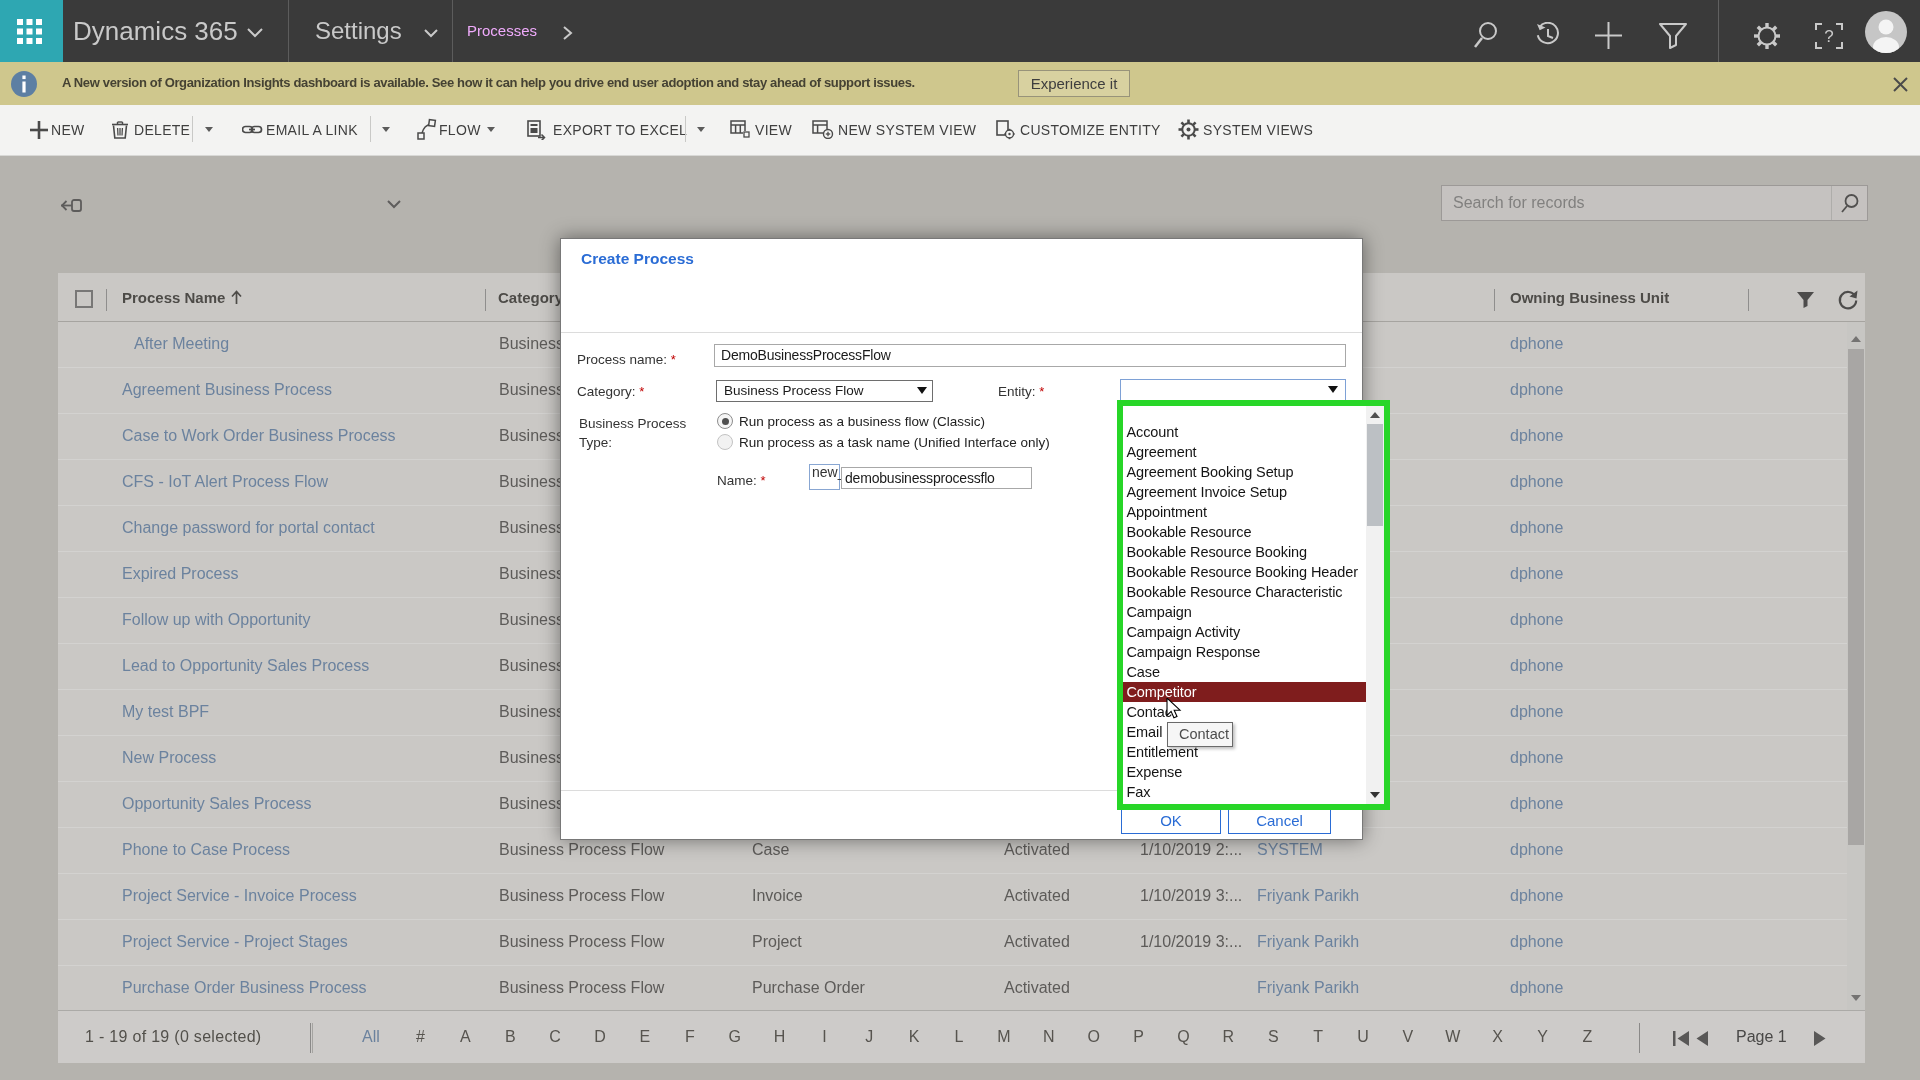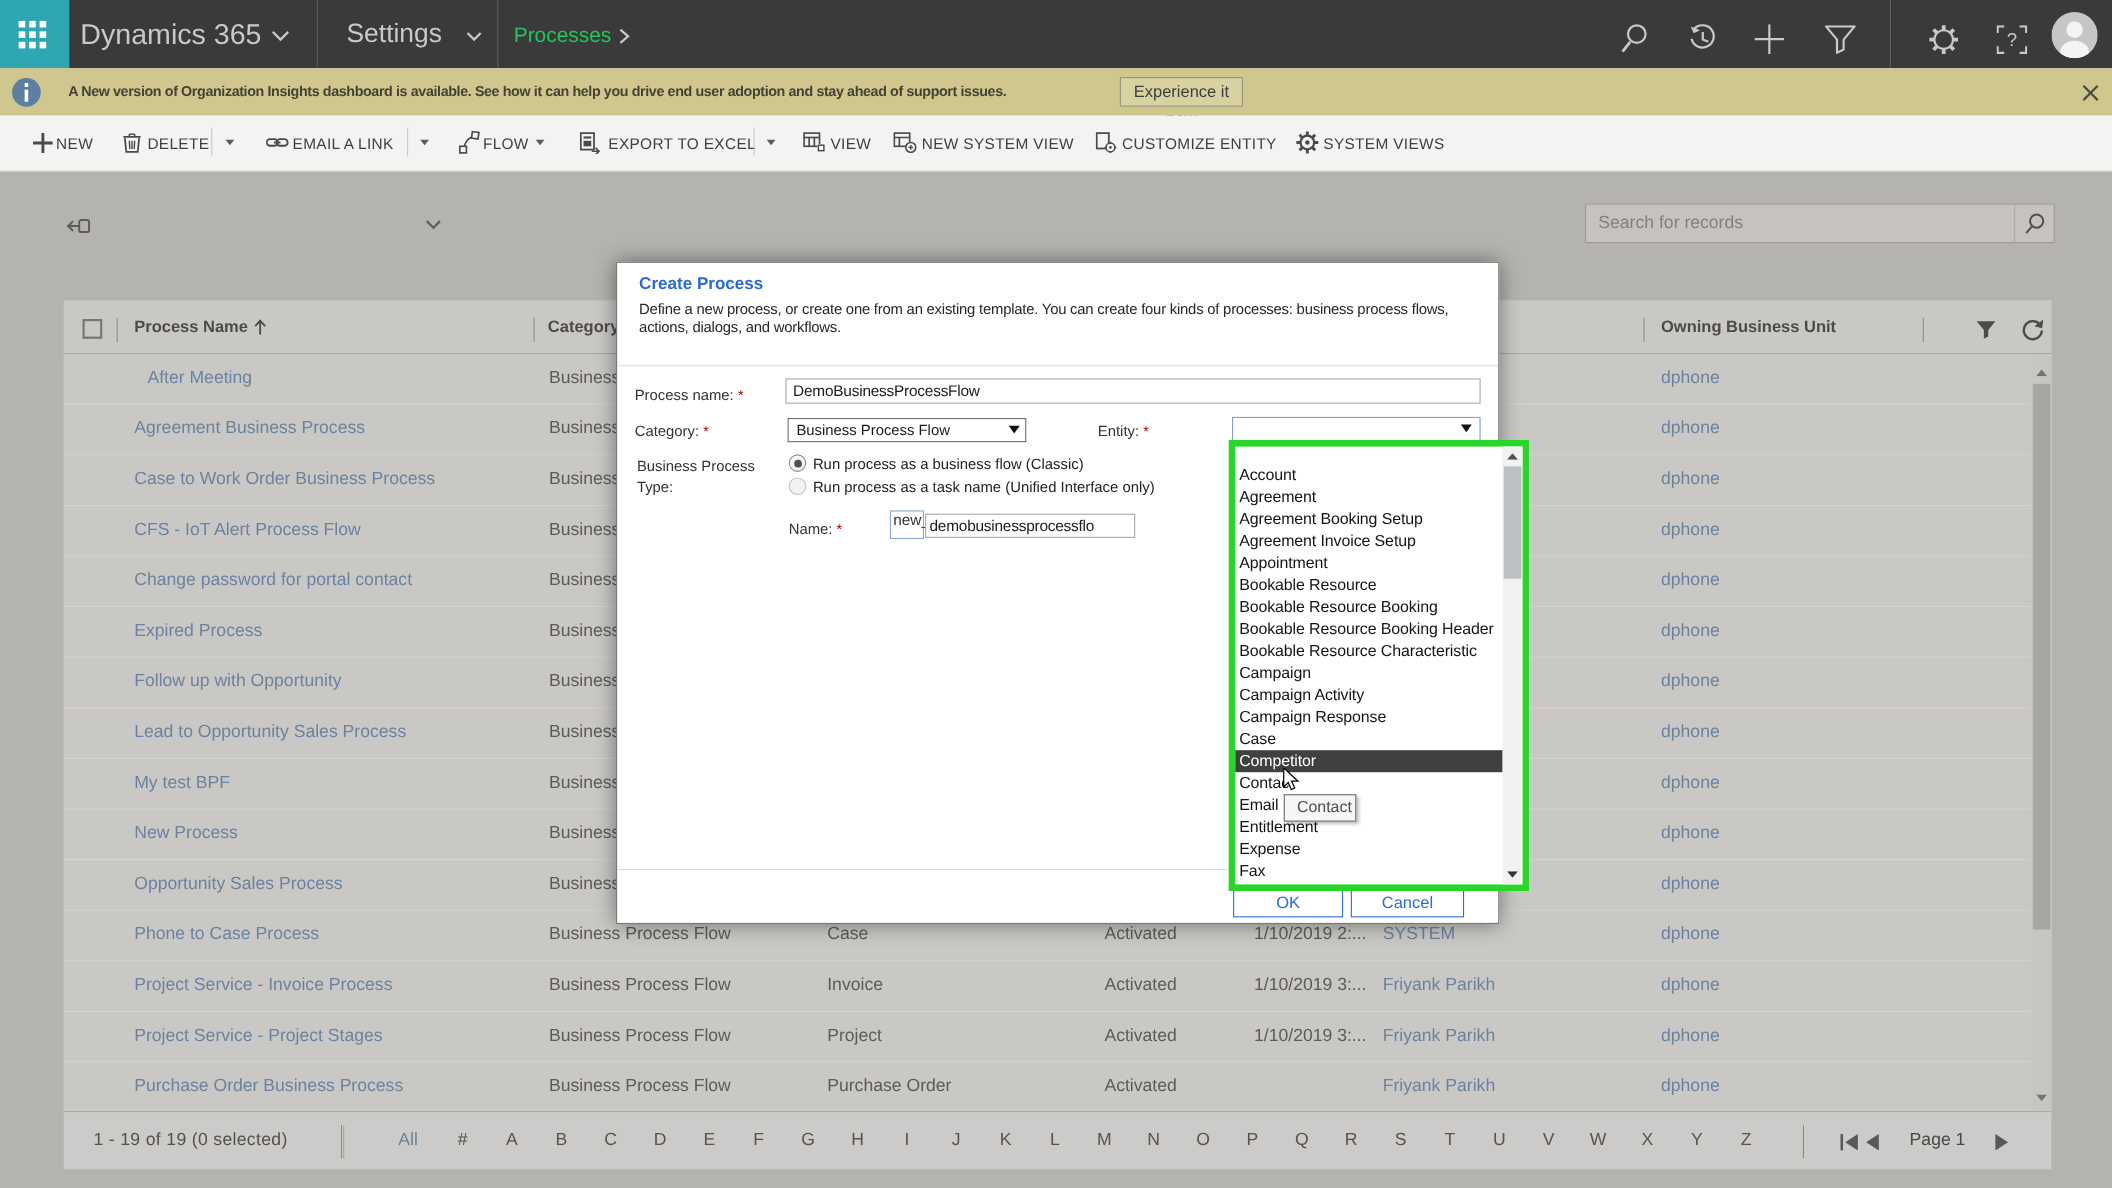--- a/index.html
+++ b/index.html
@@ -77,21 +77,21 @@
     <div class="navtxt" style="left:73px;top:16px;font-size:26px;">Dynamics 365</div>
     <svg class="abs" style="left:246px;top:27px" width="18" height="12">
         <path d="M2 2 L9 9 L16 2" stroke="#c9c9c9" stroke-width="2" fill="none"></path>
       </svg>
     <div class="navsep" style="left:288px"></div>
     <div class="navtxt" style="left:315px;top:17px;font-size:24px;">Settings</div>
     <svg class="abs" style="left:423px;top:28px" width="16" height="11">
         <path d="M2 2 L8 8 L14 2" stroke="#c9c9c9" stroke-width="2" fill="none"></path>
       </svg>
     <div class="navsep" style="left:452px"></div>
-    <div class="navtxt" style="left:467px;top:22px;font-size:19px;color:#22c55e;">Processes</div>
+    <div class="navtxt" style="left:467px;top:22px;font-size:15px;color:#f0abfc;">Processes</div>
     <svg class="abs" style="left:562px;top:25px" width="12" height="16">
         <path d="M2 2 L9 8 L2 14" stroke="#c9c9c9" stroke-width="2" fill="none"></path>
       </svg>
 
     <svg class="abs" style="left:1472px;top:20px" width="30" height="30">
       <circle cx="16" cy="11" r="8" stroke="#c9c9c9" stroke-width="2" fill="none"></circle>
       <line x1="10" y1="18" x2="3" y2="27" stroke="#c9c9c9" stroke-width="2.5"></line>
     </svg>
     <svg class="abs" style="left:1535px;top:22px" width="27" height="27">
       <path d="M4.5 5 A 10.2 10.2 0 1 1 2.8 13.2" stroke="#c9c9c9" stroke-width="2" fill="none"></path>
@@ -340,21 +340,20 @@
       <div class="letter" style="left:1394.74px;color:#66645f;">W</div>
       <div class="letter" style="left:1439.6200000000001px;color:#66645f;">X</div>
       <div class="letter" style="left:1484.5px;color:#66645f;">Y</div>
       <div class="letter" style="left:1529.38px;color:#66645f;">Z</div>
     </div>
 
   <div id="dim"></div>
 
   <div id="modal">
     <div class="abs" style="left:20px;top:11px;font-size:15.5px;font-weight:bold;color:#2a6cd5;">Create Process</div>
-    <div class="abs" style="left:20px;top:33px;font-size:13.5px;color:#262626;line-height:17px;letter-spacing:-0.2px;">Define a new process, or create one from an existing template. You can create four kinds of processes: business process flows,<br>actions, dialogs, and workflows.</div>
     <div class="abs" style="left:0px;top:93px;width:801px;height:1px;background:#dcdcdc;"></div>
 
     <div class="mlabel" style="left:16px;top:113px;">Process name: <span class="req">*</span></div>
     <div class="minput" style="left:153px;top:105px;width:632px;height:23px;line-height:21px;padding-left:6px;">DemoBusinessProcessFlow</div>
 
     <div class="mlabel" style="left:16px;top:145px;">Category: <span class="req">*</span></div>
     <div class="msel" style="left:155px;top:141px;width:217px;height:22px;line-height:20px;padding-left:7px;">Business Process Flow</div>
     <div class="seltri" style="left:356px;top:148px;"></div>
     <div class="mlabel" style="left:437px;top:145px;">Entity: <span class="req">*</span></div>
     <div class="msel" style="left:559px;top:140px;width:226px;height:22px;border-color:#7ea1d6;"></div>
@@ -384,21 +383,21 @@
       <div class="dditem" style="top:75.7px;">Agreement Invoice Setup</div>
       <div class="dditem" style="top:95.75px;">Appointment</div>
       <div class="dditem" style="top:115.80000000000001px;">Bookable Resource</div>
       <div class="dditem" style="top:135.85px;">Bookable Resource Booking</div>
       <div class="dditem" style="top:155.9px;">Bookable Resource Booking Header</div>
       <div class="dditem" style="top:175.95000000000002px;">Bookable Resource Characteristic</div>
       <div class="dditem" style="top:196px;">Campaign</div>
       <div class="dditem" style="top:216.05px;">Campaign Activity</div>
       <div class="dditem" style="top:236.10000000000002px;">Campaign Response</div>
       <div class="dditem" style="top:256.15000000000003px;">Case</div>
-      <div class="dditem" style="top:276.2px;background:#404040;color:#fff;">Competitor</div>
+      <div class="dditem" style="top:276.2px;background:#7f1d1d;color:#fff;">Competitor</div>
       <div class="dditem" style="top:296.25px;">Contact</div>
       <div class="dditem" style="top:316.3px;">Email</div>
       <div class="dditem" style="top:336.35px;">Entitlement</div>
       <div class="dditem" style="top:356.40000000000003px;">Expense</div>
       <div class="dditem" style="top:376.45px;">Fax</div>
     <div id="ddsb">
       <div class="abs" style="left:0;top:0;width:18px;height:18px;background:#f1f1f1;"></div>
       <svg class="abs" style="left:4px;top:6px" width="10" height="6">
           <path d="M0 6 L5 0 L10 6 Z" fill="#505050"></path>
         </svg>

